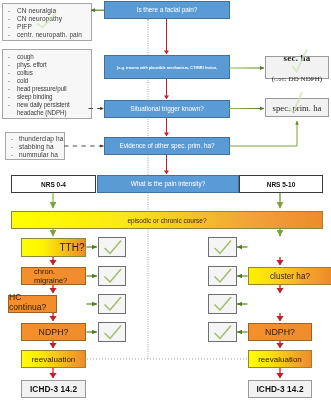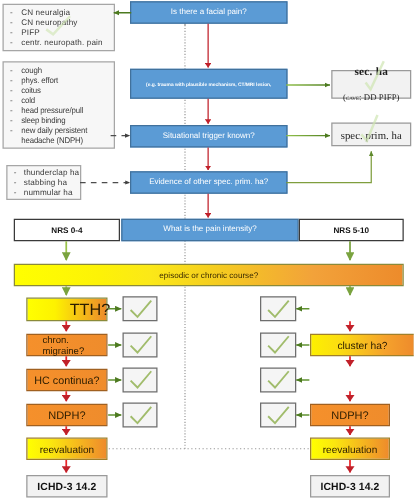--- a/index.html
+++ b/index.html
@@ -101,21 +101,21 @@
   <div class="abs bluebox" style="left:104px;top:100px;width:126px;height:18px;">
     <span class="t1">Situational trigger known?</span>
   </div>
 
   <div class="abs bluebox" style="left:104px;top:137px;width:126px;height:18px;">
     <span class="t1">Evidence of other spec. prim. ha?</span>
   </div>
 
   <div class="abs outbox" style="left:265px;top:56px;width:64px;height:23px;">
     <span style="font-family:'Liberation Serif',serif;font-size:9px;font-weight:bold;color:#1c1c1c;letter-spacing:0.2px;line-height:10px;">sec. ha</span>
-    <span style="font-family:'Liberation Serif',serif;font-size:7px;color:#222;line-height:8px;letter-spacing:0.05px;white-space:nowrap;"><span>(</span><span style="font-variant:small-caps;font-size:6.4px;">cave</span><span>: DD PIFP)</span></span>
+    <span style="font-family:'Liberation Serif',serif;font-size:7px;color:#222;line-height:8px;letter-spacing:0.05px;white-space:nowrap;"><span>(</span><span style="font-variant:small-caps;font-size:6.4px;">cave</span><span>: DD NDPH)</span></span>
   </div>
 
   <div class="abs outbox" style="left:265px;top:98px;width:64px;height:19px;">
     <span style="font-family:'Liberation Serif',serif;font-size:8.6px;color:#1c1c1c;letter-spacing:0.05px;">spec. prim. ha</span>
   </div>
 
   <div class="abs nrsbox" style="left:11px;top:175px;width:85px;height:18px;">
     <span>NRS 0-4</span>
   </div>
 
@@ -125,26 +125,26 @@
 
   <div class="abs nrsbox" style="left:239px;top:175px;width:84px;height:18px;">
     <span>NRS 5-10</span>
   </div>
 
   <div class="abs gradbar" style="left:11px;top:211px;width:312px;height:18px;background:linear-gradient(to right,#ffff00 0%,#fdf207 22%,#fbe818 35%,#f5ce1e 51%,#f2a23a 77%,#ed8b2b 100%);">
     <span style="font-size:6.5px;color:#3a2a00;">episodic or chronic course?</span>
   </div>
 
   <div class="abs gradbar" style="left:21px;top:238px;width:65px;height:19px;background:linear-gradient(to right,#ffff00 0%,#fdf200 35%,#ed8b2b 100%);">
-    <span style="font-size:13px;color:#2a1c00;margin-left:37px;">TTH?</span>
+    <span style="font-size:10px;color:#2a1c00;margin-left:37px;">TTH?</span>
   </div>
   <div class="abs gradbar" style="left:21px;top:267px;width:65px;height:18px;background:linear-gradient(to right,#f5902b 0%,#ef8c2c 100%);border-color:#a06020;padding-left:12px;">
     <span style="font-size:7.6px;color:#2a1c00;">chron. migraine?</span>
   </div>
-  <div class="abs gradbar" style="left:21px;top:295px;width:65px;height:18px;background:linear-gradient(to right,#f5902b 0%,#ef8c2c 100%);border-color:#a06020;">
+  <div class="abs gradbar" style="left:8px;top:295px;width:49px;height:18px;background:linear-gradient(to right,#f5902b 0%,#ef8c2c 100%);border-color:#a06020;align-items:flex-end;">
     <span style="font-size:8.6px;color:#2a1c00;">HC continua?</span>
   </div>
   <div class="abs gradbar" style="left:21px;top:323px;width:65px;height:18px;background:linear-gradient(to right,#f5902b 0%,#ef8c2c 100%);border-color:#a06020;">
     <span style="font-size:8.8px;color:#2a1c00;">NDPH?</span>
   </div>
   <div class="abs gradbar" style="left:21px;top:350px;width:65px;height:18px;background:linear-gradient(to right,#ffff00 0%,#fbe60f 30%,#f5b81e 65%,#ee8b2c 100%);border-color:#a0802a;">
     <span style="font-size:8px;color:#2a1c00;">reevaluation</span>
   </div>
   <div class="abs outbox" style="left:21px;top:380px;width:65px;height:18px;">
     <span style="font-size:8.3px;font-weight:bold;color:#111;letter-spacing:0.1px;">ICHD-3 14.2</span>

